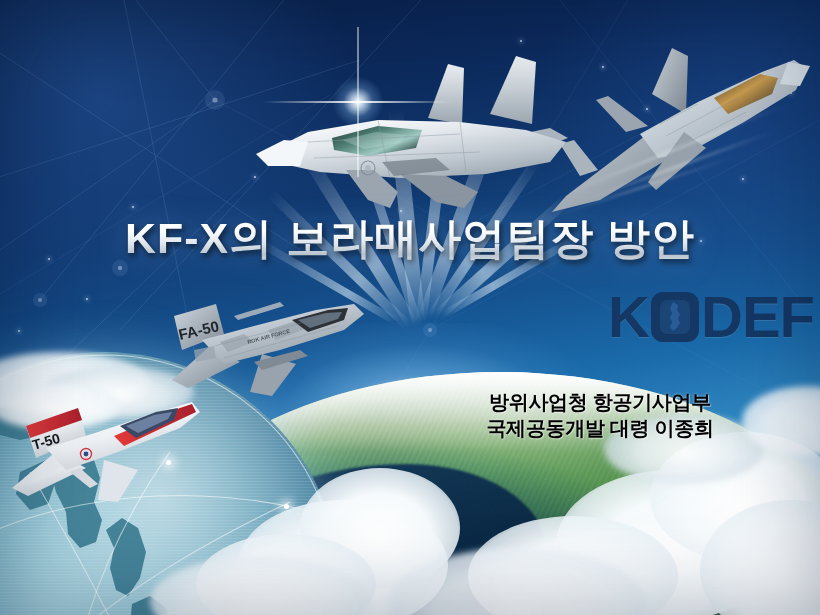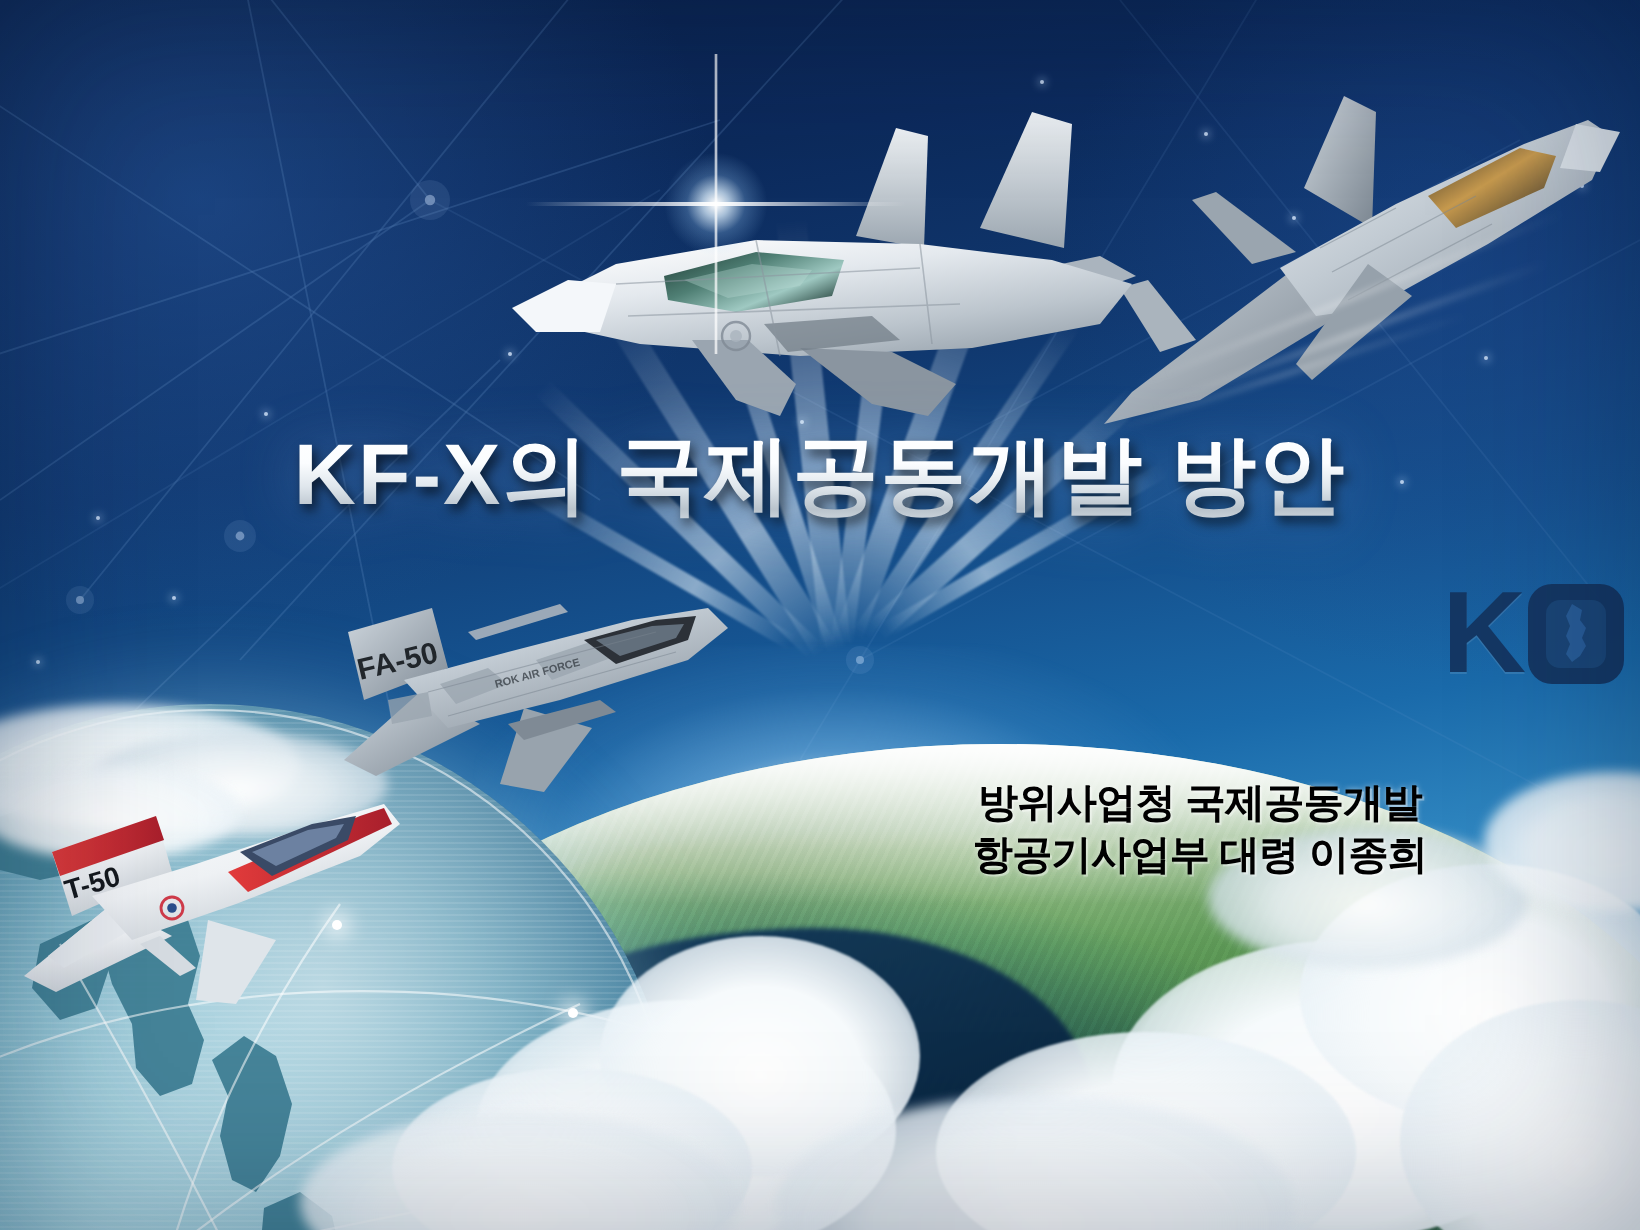--- a/index.html
+++ b/index.html
@@ -562,33 +562,34 @@
       <path d="M126 34 L162 20 L184 16 L180 28 L142 46 Z" fill="#3a4a66"></path>
       <path d="M132 34 L160 23 L178 20 L174 27 L144 41 Z" fill="#8ea6c8" opacity=".6"></path>
 
       <circle cx="92" cy="62" r="5.5" fill="none" stroke="#cf3b4a" stroke-width="1.4"></circle>
       <circle cx="92" cy="62" r="2.4" fill="#2a4e8c"></circle>
 
       <path d="M76 80 L96 96 L104 92 L86 76 Z" fill="#d6dce2"></path>
     </svg>
   </div>
 
-  <div class="title">KF-X의 국제공동개발 방안</div>
+  <div class="title">KF-X의 보라매사업팀장 방안</div>
 
   <div class="logo">
     <span class="k">K</span>
     <span class="o-wrap">
       <svg viewBox="0 0 52 56">
         <rect x="2" y="3" width="48" height="50" rx="12" fill="#14345f"></rect>
         <rect x="11" y="11" width="30" height="34" rx="7" fill="#1b4373"></rect>
         <path d="M24 13 L29 16 L28 21 L31 25 L29 30 L31 34 L28 39 L24 42 L21 38 L23 33 L21 29 L23 24 L21 19 Z" fill="#2a5c96"></path>
       </svg>
     </span>
+    <span class="d">DEF</span>
   </div>
 
   <div class="presenter">
-    <div>방위사업청 국제공동개발</div>
-    <div>항공기사업부 대령 이종희</div>
+    <div>방위사업청 항공기사업부</div>
+    <div>국제공동개발 대령 이종희</div>
   </div>
 
 
   <div class="vignette"></div>
 </div>
 
 </body></html>

